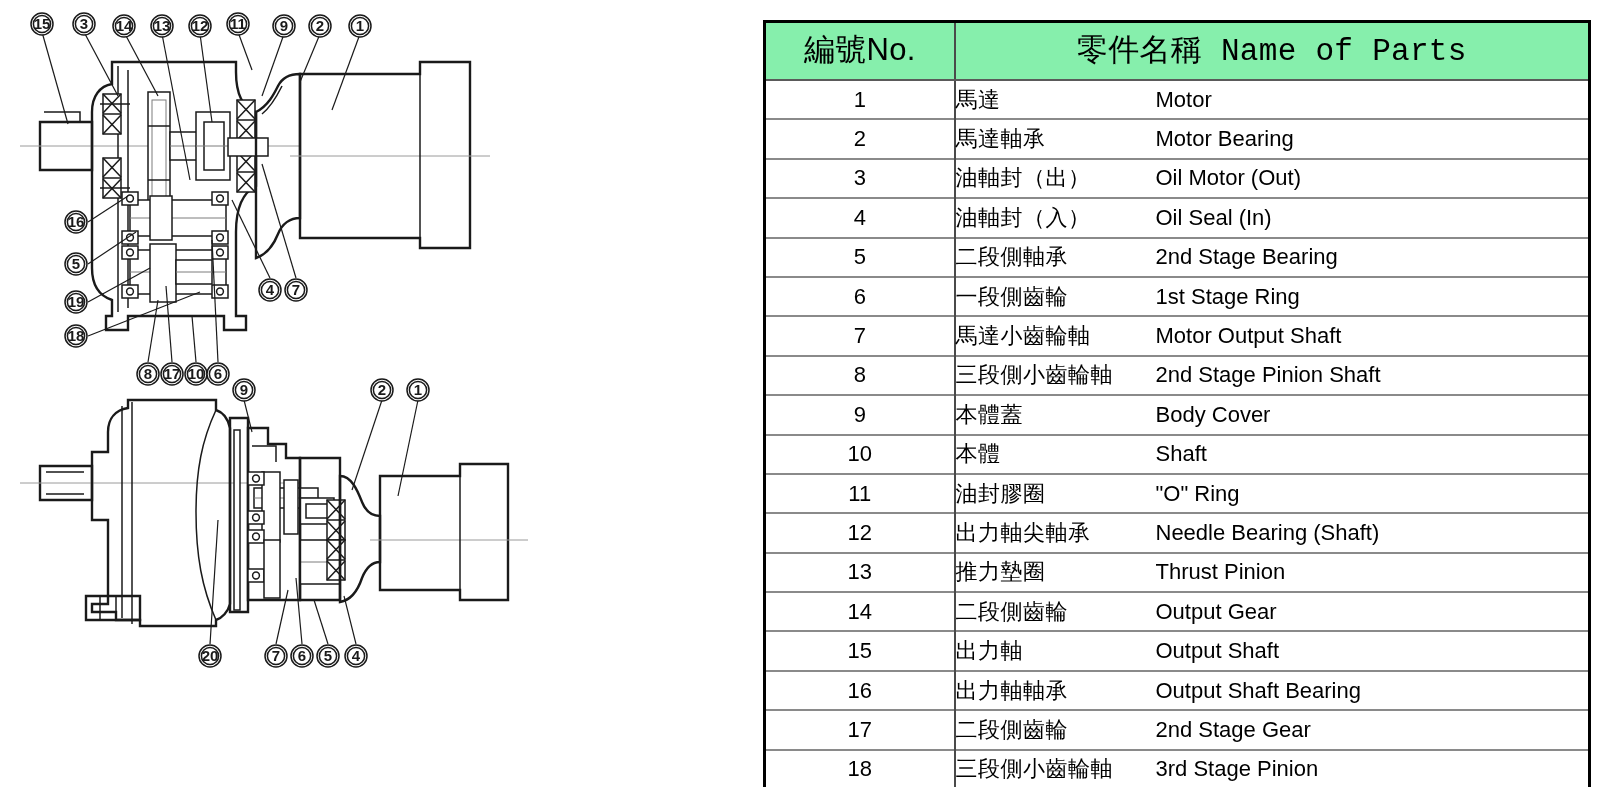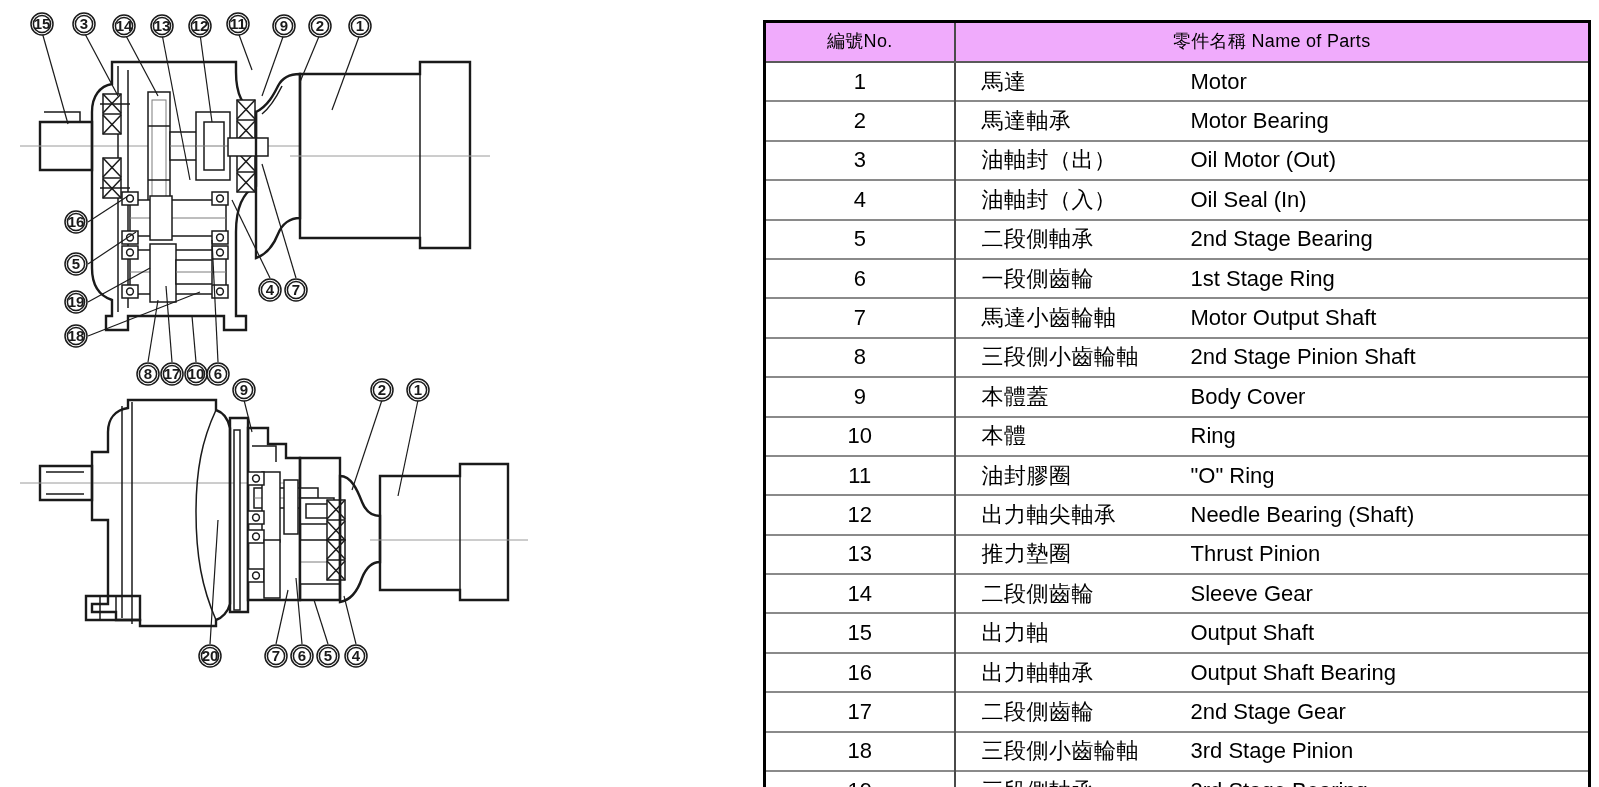--- a/index.html
+++ b/index.html
@@ -31,54 +31,53 @@
   table.parts {
     border-collapse: collapse;
     width: 825px;
     table-layout: fixed;
     border: 3px solid #000;
   }
   table.parts col.c-no   { width: 190px; }
   table.parts col.c-name { width: 635px; }
 
   table.parts thead th {
-    background: #f0abfc;
+    background: #86efac;
     border-bottom: 2px solid #5a5a5a;
     padding: 6px 0 8px 0;
-    font-size: 18px;
+    font-size: 31px;
     font-weight: 400;
     letter-spacing: .3px;
   }
   table.parts thead th.th-no { text-align: center; }
-  table.parts thead th.th-name { text-align: center; }
+  table.parts thead th.th-name { text-align: center; font-family: Liberation Mono, monospace; }
   table.parts thead th + th { border-left: 2px solid #4a4a4a; }
 
   table.parts tbody td {
     border-top: 2px solid #8a8a8a;
     height: 35.4px;
     font-size: 22px;
     font-weight: 400;
     vertical-align: middle;
   }
   table.parts tbody tr:first-child td { border-top: none; }
   table.parts tbody td.td-no {
     text-align: center;
     border-right: 2px solid #4a4a4a;
   }
   table.parts tbody td.td-name { padding: 0; }
 
   .name-flex { display: flex; align-items: center; }
   .name-zh {
     width: 200px;
-    padding-left: 26px;
     box-sizing: border-box;
     white-space: nowrap;
     letter-spacing: .5px;
   }
-  .name-en { white-space: nowrap; margin-left: 35px; }
+  .name-en { white-space: nowrap; }
 </style>
 </head>
 <body>
 
 <div id="drawing-pane">
   <svg width="755" height="787" viewBox="0 0 755 787" xmlns="http://www.w3.org/2000/svg">
     <defs>
       <style>
         .hv  { fill:none; stroke:#1a1a1a; stroke-width:2.4; }
         .med { fill:none; stroke:#1a1a1a; stroke-width:1.5; }
@@ -548,21 +547,21 @@
               <span class="name-zh">本體蓋</span>
               <span class="name-en">Body Cover</span>
             </div>
           </td>
         </tr>
         <tr>
           <td class="td-no">10</td>
           <td class="td-name">
             <div class="name-flex">
               <span class="name-zh">本體</span>
-              <span class="name-en">Ring</span>
+              <span class="name-en">Shaft</span>
             </div>
           </td>
         </tr>
         <tr>
           <td class="td-no">11</td>
           <td class="td-name">
             <div class="name-flex">
               <span class="name-zh">油封膠圈</span>
               <span class="name-en">"O" Ring</span>
             </div>
@@ -584,21 +583,21 @@
               <span class="name-zh">推力墊圈</span>
               <span class="name-en">Thrust Pinion</span>
             </div>
           </td>
         </tr>
         <tr>
           <td class="td-no">14</td>
           <td class="td-name">
             <div class="name-flex">
               <span class="name-zh">二段側齒輪</span>
-              <span class="name-en">Sleeve Gear</span>
+              <span class="name-en">Output Gear</span>
             </div>
           </td>
         </tr>
         <tr>
           <td class="td-no">15</td>
           <td class="td-name">
             <div class="name-flex">
               <span class="name-zh">出力軸</span>
               <span class="name-en">Output Shaft</span>
             </div>

